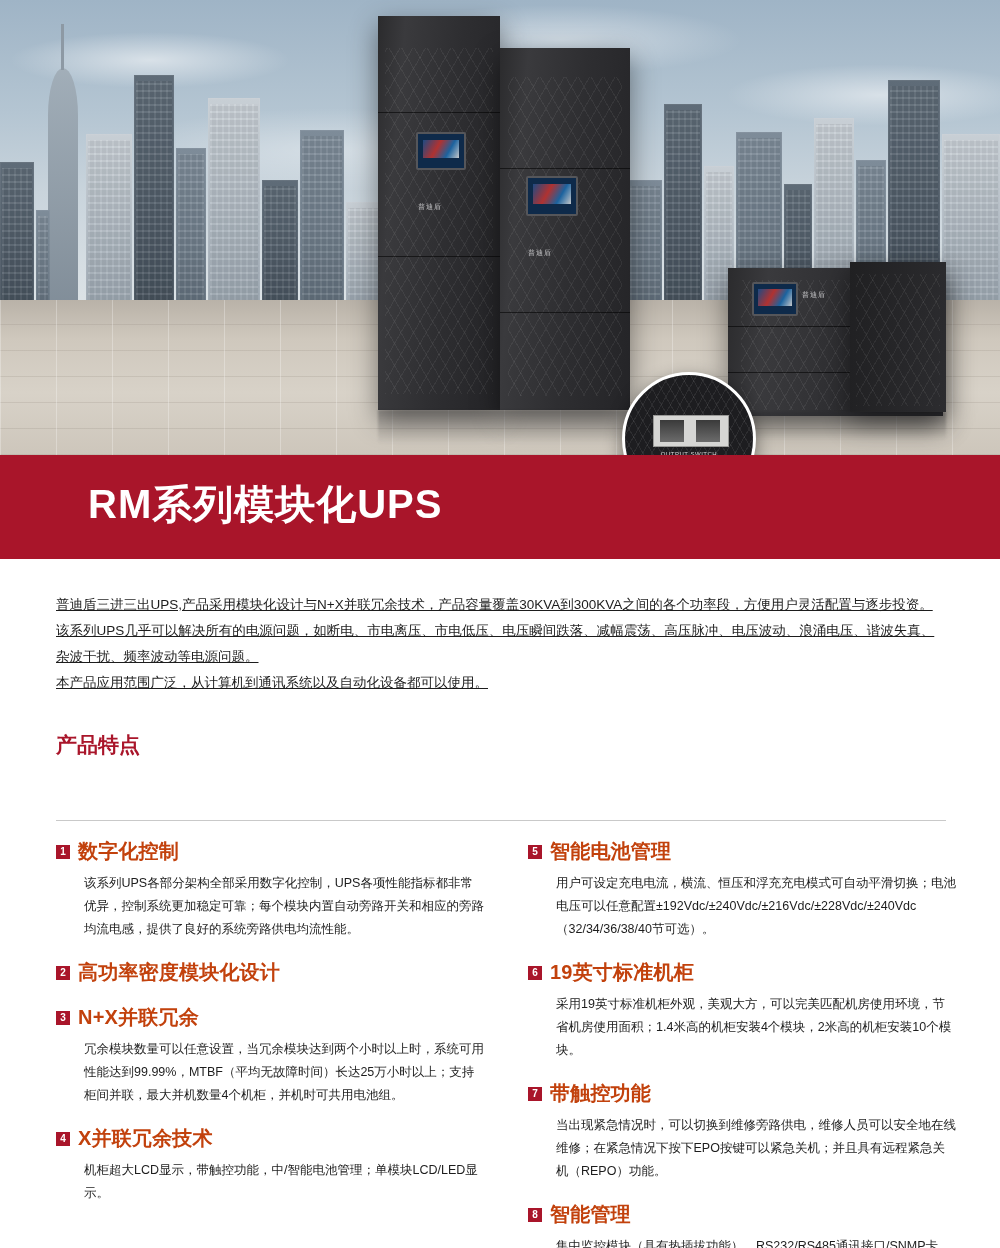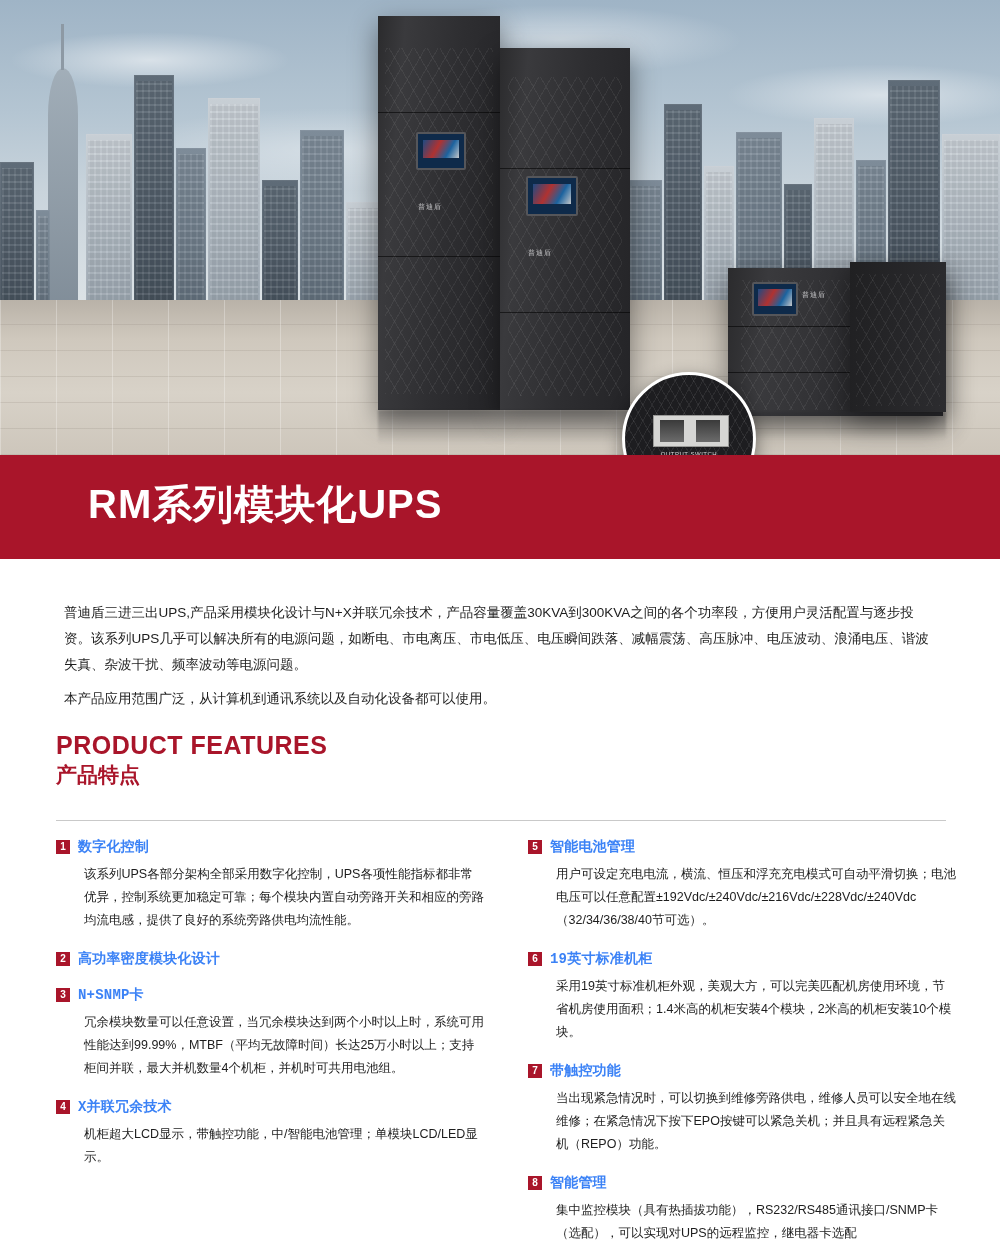--- a/index.html
+++ b/index.html
@@ -170,21 +170,21 @@
 
   
   .intro {
     position: absolute;
     left: 56px; top: 592px;
     width: 890px;
     font-size: 13.5px;
     line-height: 26px;
     color: #1d1d1d;
   }
-  .intro p { margin: 8px; }
+  .intro p { margin: 0; text-decoration: underline; }
 
   
   .sec-head {
     position: absolute;
     left: 56px; top: 730px;
     width: 890px;
   }
   .sec-head .en {
     color: #a9152a;
     font-size: 25px;
@@ -226,25 +226,24 @@
     width: 14px; height: 14px;
     background: #a9152a;
     color: #fff;
     font-size: 10px;
     line-height: 14px;
     text-align: center;
     font-weight: bold;
     flex: 0 0 auto;
   }
   .feat-title {
-    color: #3b82f6;
-    font-size: 14px;
+    color: #c2410c;
+    font-size: 20px;
     font-weight: bold;
     letter-spacing: .2px;
-    font-family: Liberation Mono, monospace;
   }
   .feat-body {
     margin: 7px 0 0 28px;
     font-size: 12.5px;
     line-height: 23px;
     color: #1d1d1d;
   }
 </style>
 </head>
 <body>
@@ -315,21 +314,20 @@
 <div class="title-band">
   <h1>RM系列模块化UPS</h1>
 </div>
 
 <div class="intro">
   <p>普迪盾三进三出UPS,产品采用模块化设计与N+X并联冗余技术，产品容量覆盖30KVA到300KVA之间的各个功率段，方便用户灵活配置与逐步投资。该系列UPS几乎可以解决所有的电源问题，如断电、市电离压、市电低压、电压瞬间跌落、减幅震荡、高压脉冲、电压波动、浪涌电压、谐波失真、杂波干扰、频率波动等电源问题。</p>
   <p>本产品应用范围广泛，从计算机到通讯系统以及自动化设备都可以使用。</p>
 </div>
 
 <div class="sec-head">
-  <div class="en">PRODUCT FEATURES</div>
   <div class="cn">产品特点</div>
 </div>
 <div class="sec-rule"></div>
 
 <div class="features">
   <div class="col">
 
     <div class="feat">
       <div class="feat-head">
         <span class="num">1</span>
@@ -341,21 +339,21 @@
     <div class="feat">
       <div class="feat-head">
         <span class="num">2</span>
         <span class="feat-title">高功率密度模块化设计</span>
       </div>
     </div>
 
     <div class="feat">
       <div class="feat-head">
         <span class="num">3</span>
-        <span class="feat-title">N+SNMP卡</span>
+        <span class="feat-title">N+X并联冗余</span>
       </div>
       <div class="feat-body">冗余模块数量可以任意设置，当冗余模块达到两个小时以上时，系统可用性能达到99.99%，MTBF（平均无故障时间）长达25万小时以上；支持柜间并联，最大并机数量4个机柜，并机时可共用电池组。</div>
     </div>
 
     <div class="feat">
       <div class="feat-head">
         <span class="num">4</span>
         <span class="feat-title">X并联冗余技术</span>
       </div>
       <div class="feat-body">机柜超大LCD显示，带触控功能，中/智能电池管理；单模块LCD/LED显示。</div>

